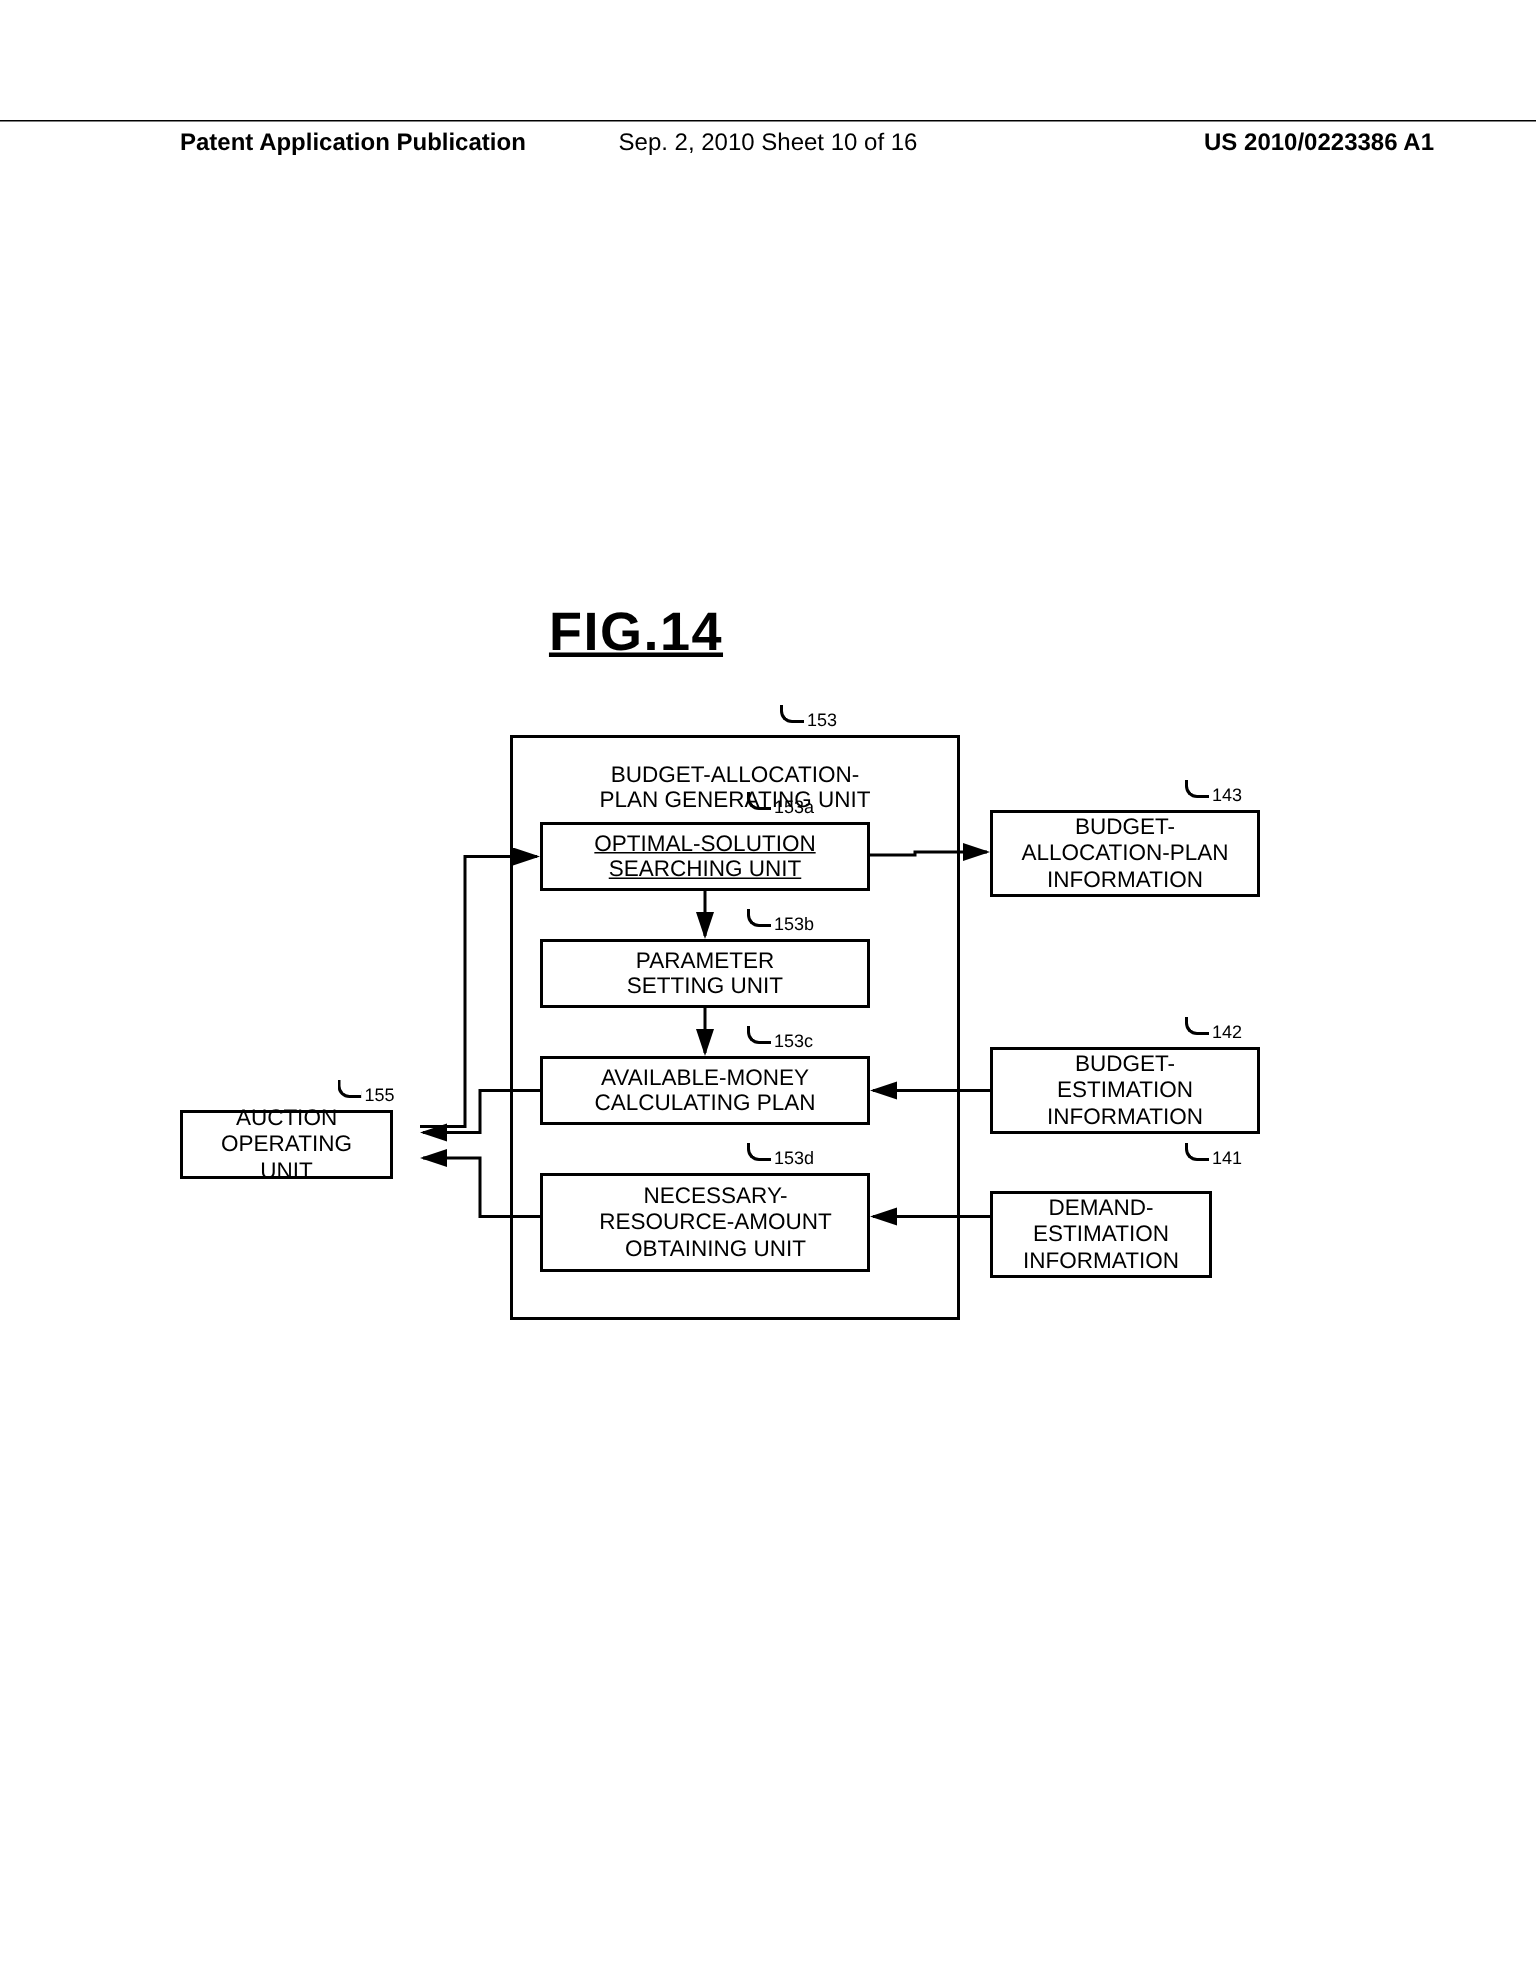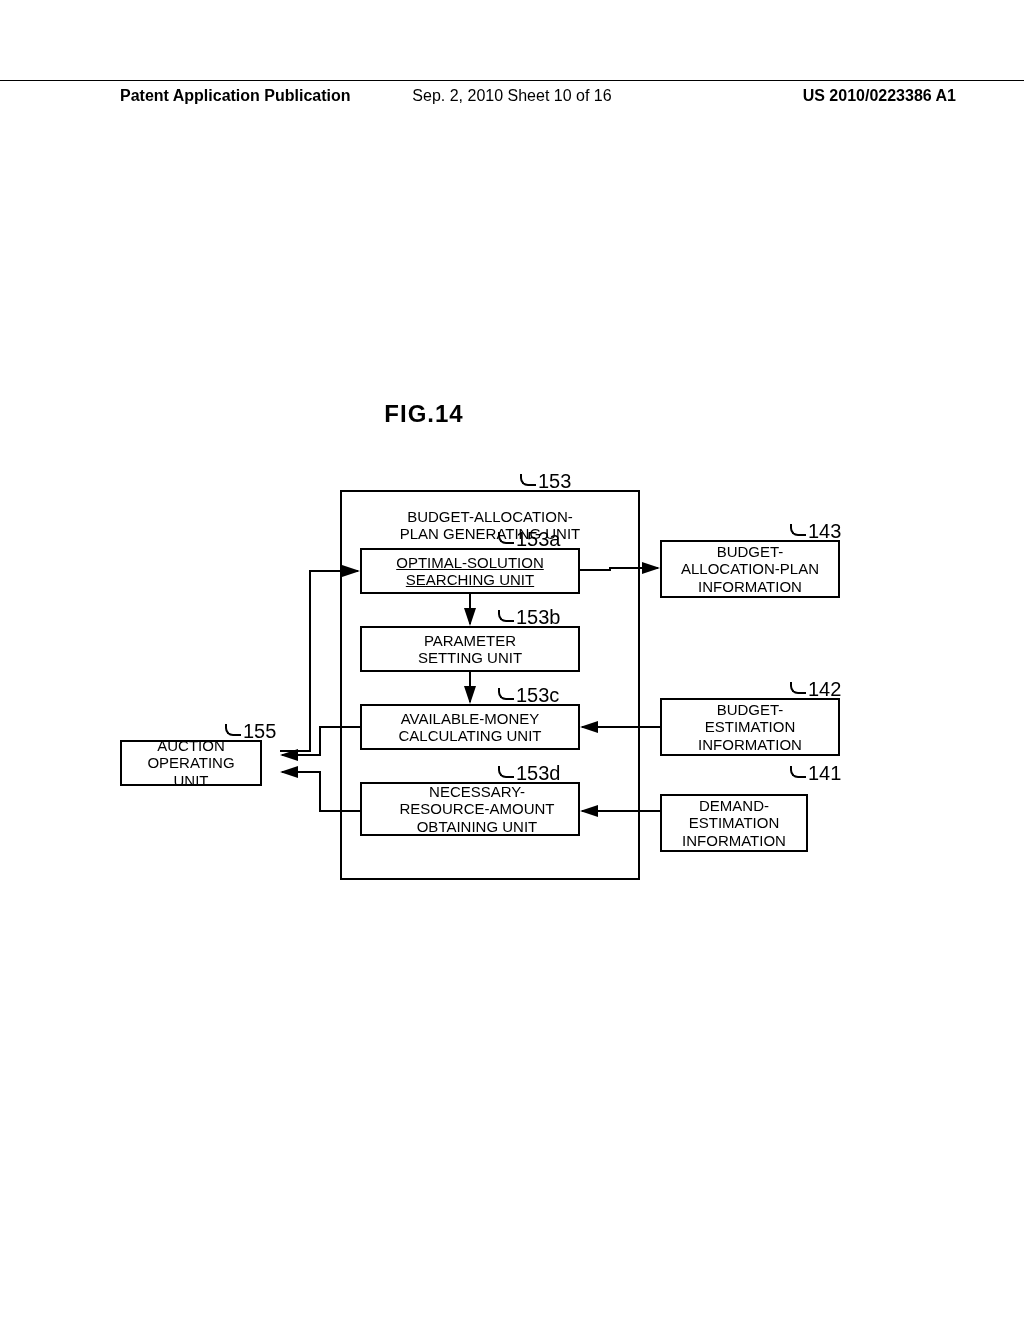--- a/index.html
+++ b/index.html
@@ -30,23 +30,24 @@
   }
   .header-left { margin-left: 120px; font-weight: bold; }
   .header-mid  { position: absolute; left: 50%; transform: translateX(-50%); }
   .header-right{ margin-right: 68px; font-weight: bold; }
   .fig-title {
     position: absolute;
     top: 400px;
     left: 0;
     width: 848px;
     text-align: center;
-    font-size: 24px;
+    font-size: 36px;
     font-weight: bold;
     letter-spacing: 1px;
+    text-decoration: underline;
   }
   .diagram {
     position: absolute;
     top: 460px;
     left: 120px;
     width: 800px;
     height: 460px;
   }
   .box {
     position: absolute;
@@ -56,21 +57,21 @@
     display: flex;
     align-items: center;
     justify-content: center;
     font-size: 15px;
     line-height: 1.15;
     padding: 4px 6px;
     box-sizing: border-box;
   }
   .ref {
     position: absolute;
-    font-size: 20px;
+    font-size: 12px;
   }
   .ref::before {
     content: "";
     display: inline-block;
     width: 14px;
     height: 10px;
     border-left: 2px solid #000;
     border-bottom: 2px solid #000;
     border-bottom-left-radius: 8px;
     margin-right: 2px;
@@ -113,25 +114,25 @@
     <div class="ref" style="left:378px; top:68px;">153a</div>
 
     <div class="box" style="left:240px; top:166px; width:220px; height:46px; white-space:pre-line;">
       <span>PARAMETER
 SETTING UNIT</span>
     </div>
     <div class="ref" style="left:378px; top:146px;">153b</div>
 
     <div class="box" style="left:240px; top:244px; width:220px; height:46px; white-space:pre-line;">
       <span>AVAILABLE-MONEY
-CALCULATING UNIT</span>
+CALCULATING PLAN</span>
     </div>
     <div class="ref" style="left:378px; top:224px;">153c</div>
 
-    <div class="box" style="left:240px; top:322px; width:220px; height:54px; white-space:pre-line;padding-left:20px;">
+    <div class="box" style="left:240px; top:322px; width:220px; height:66px; white-space:pre-line;padding-left:20px;">
       <span>NECESSARY-
 RESOURCE-AMOUNT
 OBTAINING UNIT</span>
     </div>
     <div class="ref" style="left:378px; top:302px;">153d</div>
 
     <div class="box" style="left:0px; top:280px; width:142px; height:46px; white-space:pre-line;">
       <span>AUCTION
 OPERATING UNIT</span>
     </div>

